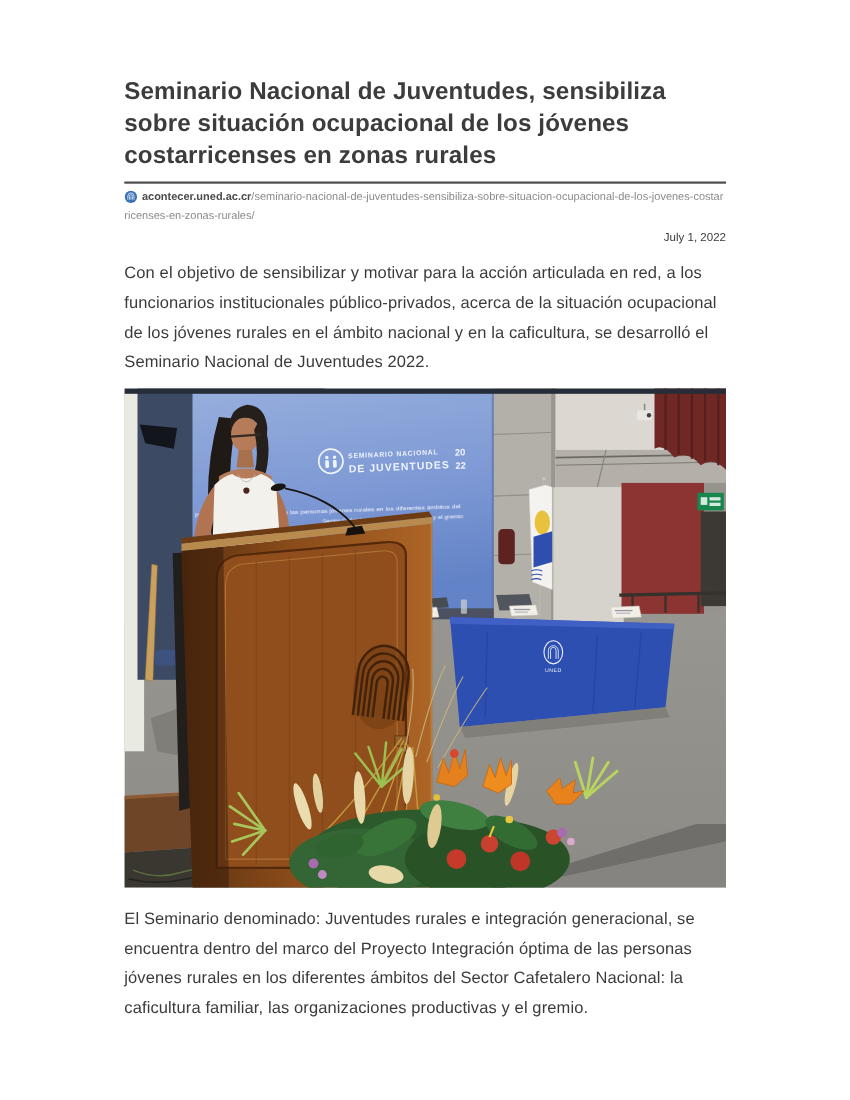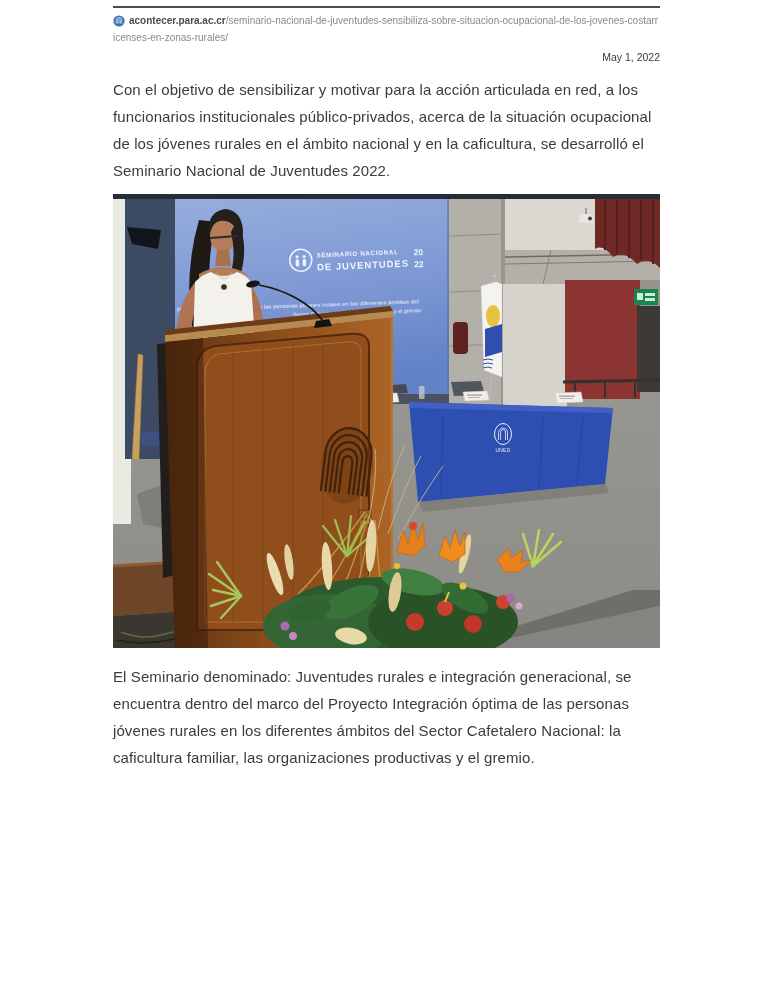--- a/index.html
+++ b/index.html
@@ -17,35 +17,36 @@
   figure.photo{margin:10px 0 0 0;width:547px;height:454px;overflow:hidden;}
   figure.photo svg{display:block;}
   p.body-par.second{margin-top:15px;}
 </style>
 </head>
 <body>
 
 <div class="canvas">
   <div class="content">
 
+    <h1 class="article-title">Seminario Nacional de Juventudes, sensibiliza sobre situación ocupacional de los jóvenes costarricenses en zonas rurales</h1>
 
     <hr class="rule">
 
     <div class="source-row">
       <span class="favicon"><svg width="12" height="12" viewBox="0 0 12 12">
             <circle cx="6" cy="6" r="5.6" fill="#3a72b8"></circle>
             <g stroke="#d8e4f4" stroke-width="0.8" fill="none">
               <path d="M3.2,8.5 L3.2,5.2 A2.8,2.8 0 0 1 8.8,5.2 L8.8,8.5"></path>
               <path d="M4.6,8.5 L4.6,5.4 A1.4,1.4 0 0 1 7.4,5.4 L7.4,8.5"></path>
               <path d="M6,8.5 L6,5.6"></path>
             </g>
-          </svg></span><span class="domain">acontecer.para.ac.cr</span><span class="path">/seminario-nacional-de-juventudes-sensibiliza-sobre-situacion-ocupacional-de-los-jovenes-costarricenses-en-zonas-rurales/</span>
+          </svg></span><span class="domain">acontecer.uned.ac.cr</span><span class="path">/seminario-nacional-de-juventudes-sensibiliza-sobre-situacion-ocupacional-de-los-jovenes-costarricenses-en-zonas-rurales/</span>
     </div>
 
-    <div class="date-row">May 1, 2022</div>
+    <div class="date-row">July 1, 2022</div>
 
     <p class="body-par">Con el objetivo de sensibilizar y motivar para la acción articulada en red, a los funcionarios institucionales público-privados, acerca de la situación ocupacional de los jóvenes rurales en el ámbito nacional y en la caficultura, se desarrolló el Seminario Nacional de Juventudes 2022.</p>
 
     <figure class="photo">
       <svg width="547" height="454" viewBox="0 0 547 454">
         <defs>
           <linearGradient id="gScreen" x1="0" y1="0" x2="0.2" y2="1">
             <stop offset="0" stop-color="#96aedd"></stop>
               <stop offset="0.55" stop-color="#7d98d4"></stop>
               <stop offset="1" stop-color="#6283c7"></stop>

